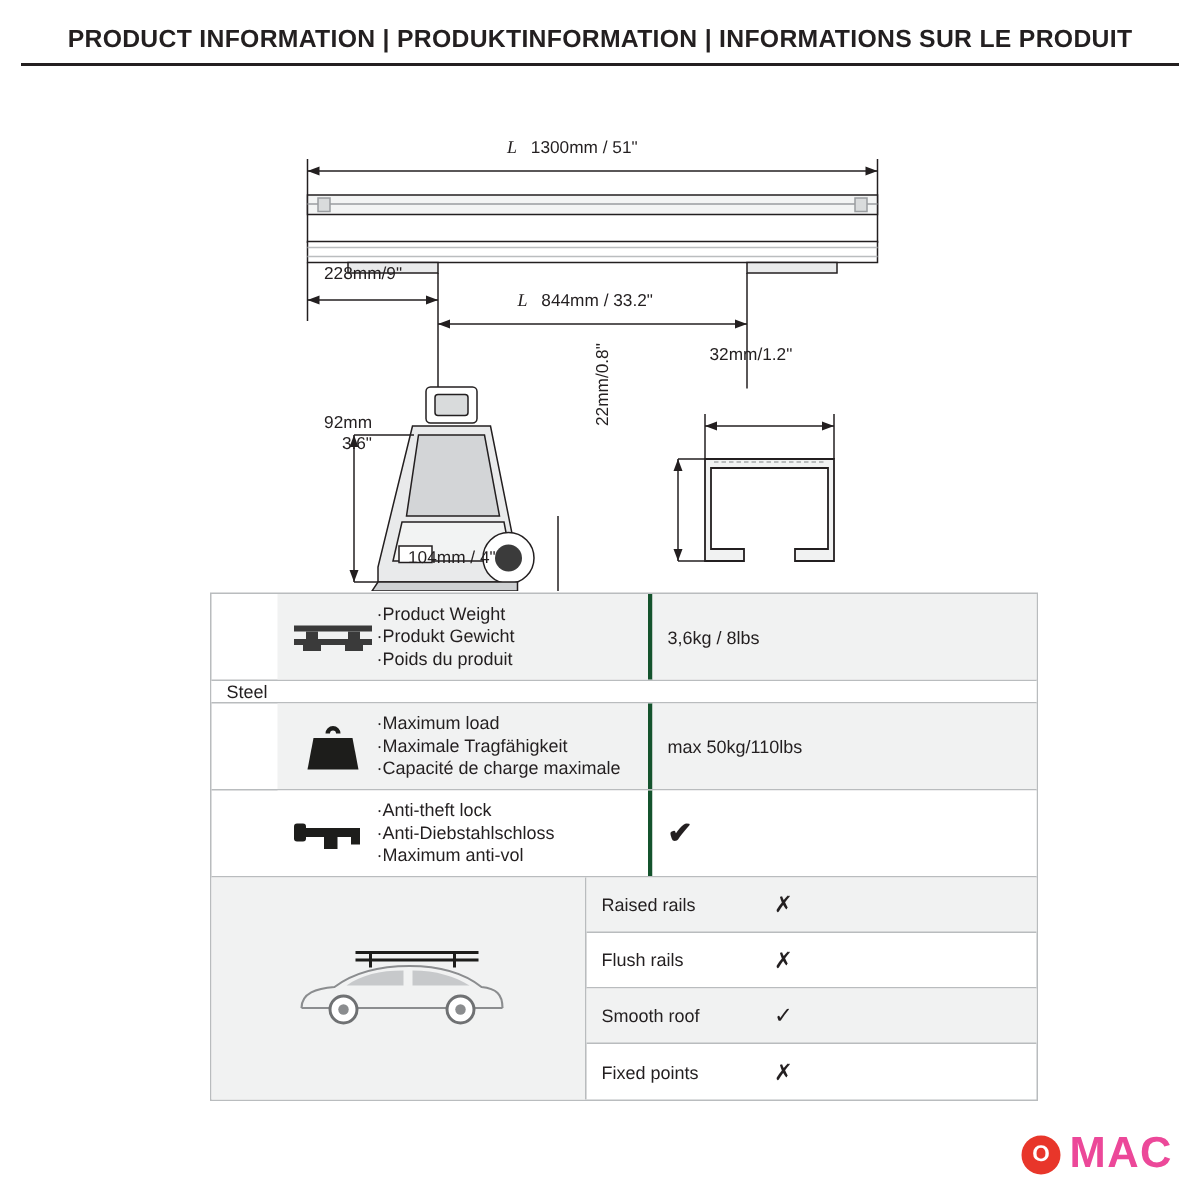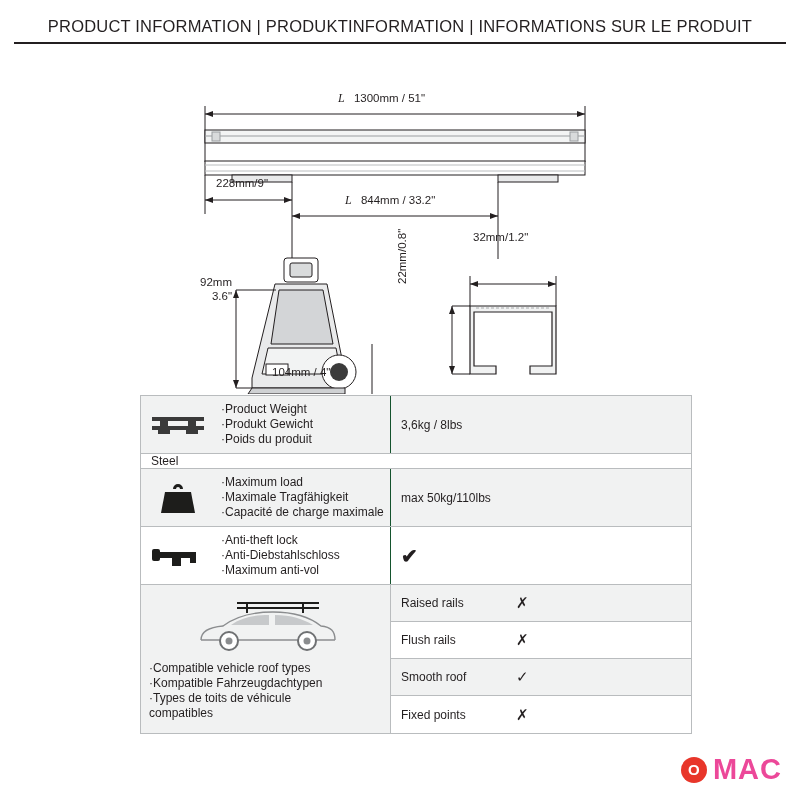--- a/index.html
+++ b/index.html
@@ -14,42 +14,43 @@
   }
   .page { position:absolute; inset:0; }
 
   
   .header {
     position:absolute; left:14px; top:10px; width:772px; height:34px;
     display:flex; align-items:center; justify-content:center;
     border-bottom:2px solid #231f20;
   }
   .header-title {
-    font-size:16.5px; font-weight:normal; letter-spacing:.2px;
+    font-size:16.5px; font-weight:bold; letter-spacing:.2px;
     white-space:nowrap;
   }
 
   
   .drawing { position:absolute; left:0; top:44px; width:800px; height:350px; }
 
   .dimlabel { position:absolute; font-size:11.5px; color:#231f20; white-space:nowrap; }
   .ital { font-style:italic; font-family:"Liberation Serif", serif; font-size:12px; }
 
   
   .spec {
     position:absolute; left:140px; top:395px; width:552px;
     border:1px solid #b9bcbe;
     font-size:12px;
   }
   .spec-row { display:flex; border-bottom:1px solid #b9bcbe; }
   .spec-row:last-child { border-bottom:none; }
   .spec-left {
-    width:250px; border-right:1px solid #14532d;
-    display:flex; align-items:center; gap:14px; padding:6px 8px;
+    width:250px; border-right:3px solid #14532d;
+    display:flex; align-items:center; gap:0; padding:6px 8px;
     background:#f1f2f2;
+    margin-left:44px;
   }
   .spec-left.plain { background:#ffffff; }
   .spec-right {
     flex:1; display:flex; align-items:center; padding:0 10px;
     background:#f1f2f2;
   }
   .spec-right.plain { background:#ffffff; }
   .spec-icon { width:58px; flex:0 0 58px; display:flex; align-items:center; justify-content:center; }
   .spec-labels { line-height:1.25; }
   .spec-labels div { white-space:nowrap; }
@@ -179,21 +180,21 @@
       <span style="margin-left:6px;">1300mm / 51"</span>
     </div>
 
     <div class="dimlabel" style="left:216px; top:133px;">228mm/9"</div>
 
     <div class="dimlabel" style="left:345px; top:149px;">
       <span class="ital">L</span>
       <span style="margin-left:6px;">844mm / 33.2"</span>
     </div>
 
-    <div class="dimlabel" style="left:188px; top:232px; text-align:right; width:44px; line-height:1.2;">
+    <div class="dimlabel" style="left:204px; top:232px; text-align:right; width:44px; line-height:1.2;">
       <div>92mm</div>
       <div>3.6"</div>
     </div>
 
     <div class="dimlabel" style="left:272px; top:322px;">104mm / 4"</div>
 
     <div class="dimlabel" style="left:473px; top:187px;">32mm/1.2"</div>
 
     <div class="dimlabel" style="left:396px; top:240px; transform:rotate(-90deg); transform-origin:left top;">22mm/0.8"</div>
   </div>
@@ -278,25 +279,20 @@
               <line x1="46" y1="7" x2="128" y2="7"></line>
               <line x1="56" y1="7" x2="56" y2="17"></line>
               <line x1="112" y1="7" x2="112" y2="17"></line>
             </g>
             <circle cx="38" cy="45" r="9" fill="#ffffff" stroke="#6f7173" stroke-width="2"></circle>
             <circle cx="116" cy="45" r="9" fill="#ffffff" stroke="#6f7173" stroke-width="2"></circle>
             <circle cx="38" cy="45" r="3.5" fill="#8b8d8f"></circle>
             <circle cx="116" cy="45" r="3.5" fill="#8b8d8f"></circle>
           </svg>
         </div>
-        <div class="spec-labels">
-          <div class="bullet">Compatible vehicle roof types</div>
-          <div class="bullet">Kompatible Fahrzeugdachtypen</div>
-          <div class="bullet" style="white-space:normal; max-width:175px;">Types de toits de véhicule compatibles</div>
-        </div>
       </div>
       <div class="roof-right">
         <div class="roof-opt shade">
           <div class="roof-opt-name">Raised rails</div>
           <div class="roof-opt-val">✗</div>
         </div>
         <div class="roof-opt">
           <div class="roof-opt-name">Flush rails</div>
           <div class="roof-opt-val">✗</div>
         </div>

